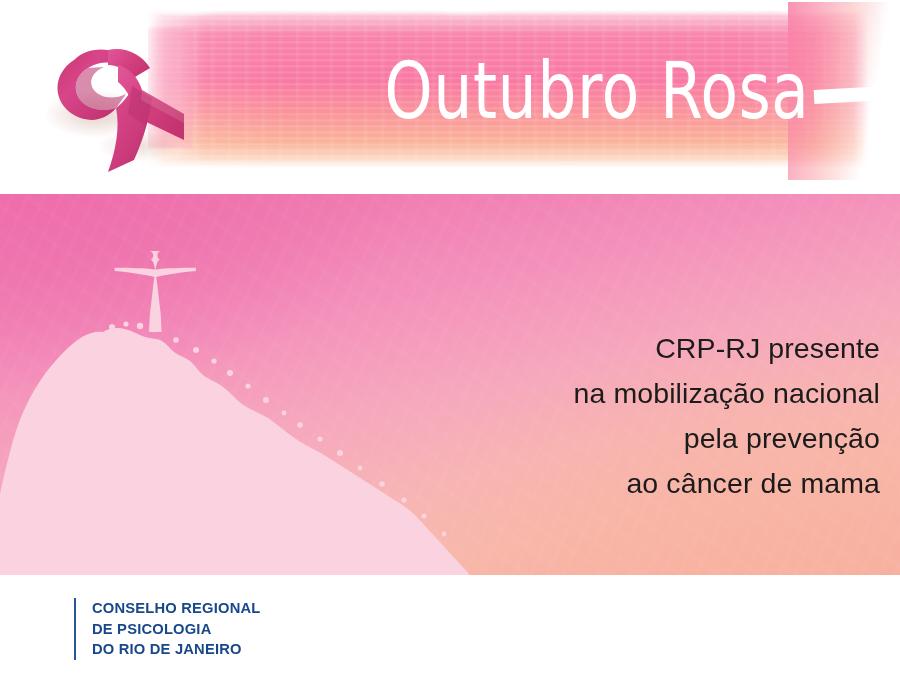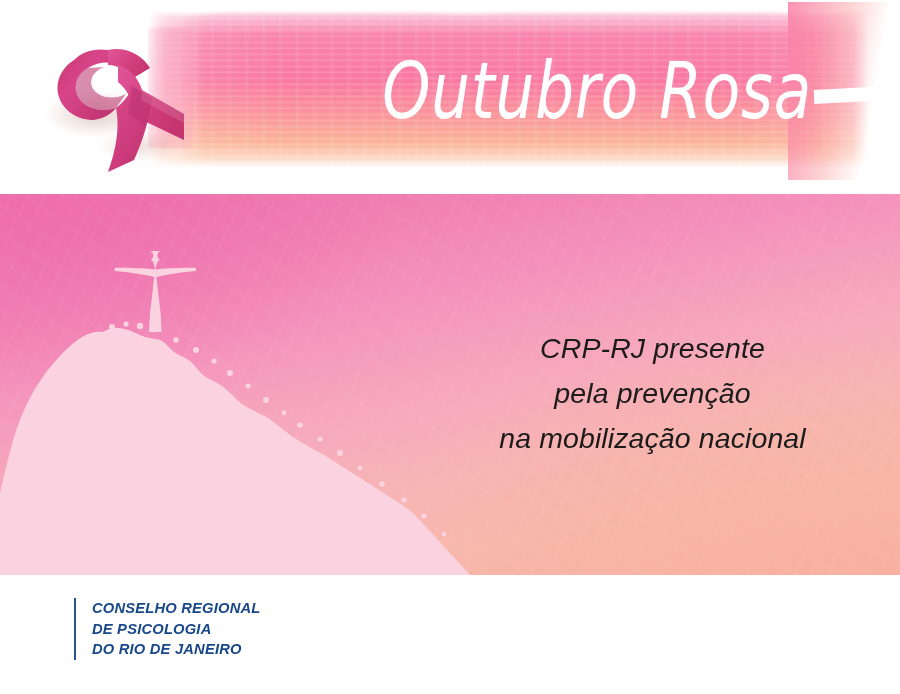--- a/index.html
+++ b/index.html
@@ -8,21 +8,20 @@
     font-family:"Liberation Sans", sans-serif;
     background:#ffffff;
     overflow:hidden;
   }
   #poster {
     position:relative;
     width:900px;
     height:694px;
     background:#ffffff;
     overflow:hidden;
-    font-style:italic;
   }
 
   
   .header-band {
     position:absolute;
     left:0; top:0;
     width:900px; height:194px;
     background:#ffffff;
     overflow:hidden;
   }
@@ -182,21 +181,21 @@
     left:0; top:0;
     width:470px; height:381px;
   }
   .corcovado svg { display:block; width:470px; height:381px; }
 
   
   .message {
     position:absolute;
     left:425px; top:132px;
     width:455px;
-    text-align:center;
+    text-align:right;
     color:#1b1b1b;
     font-family:"Liberation Sans", sans-serif;
     font-size:28.5px;
     font-weight:400;
     line-height:45px;
     letter-spacing:0.1px;
   }
   .message .line { display:block; white-space:nowrap; }
 
   
@@ -371,22 +370,23 @@
           <circle cx="42" cy="214" r="2.6"></circle>
             <circle cx="28" cy="244" r="2.4"></circle>
           <circle cx="16" cy="276" r="2.6"></circle>
             <circle cx="8" cy="310" r="2.4"></circle>
         </g>
       </svg>
     </div>
 
     <div class="message">
       <span class="line">CRP-RJ presente</span>
+      <span class="line">na mobilização nacional</span>
       <span class="line">pela prevenção</span>
-      <span class="line">na mobilização nacional</span>
+      <span class="line">ao câncer de mama</span>
     </div>
   </div>
 
   <div class="footer">
 
     <div class="brand">
       <div class="brand-divider"></div>
       <div class="brand-lines">
         <span>CONSELHO REGIONAL</span>
         <span>DE PSICOLOGIA</span>

